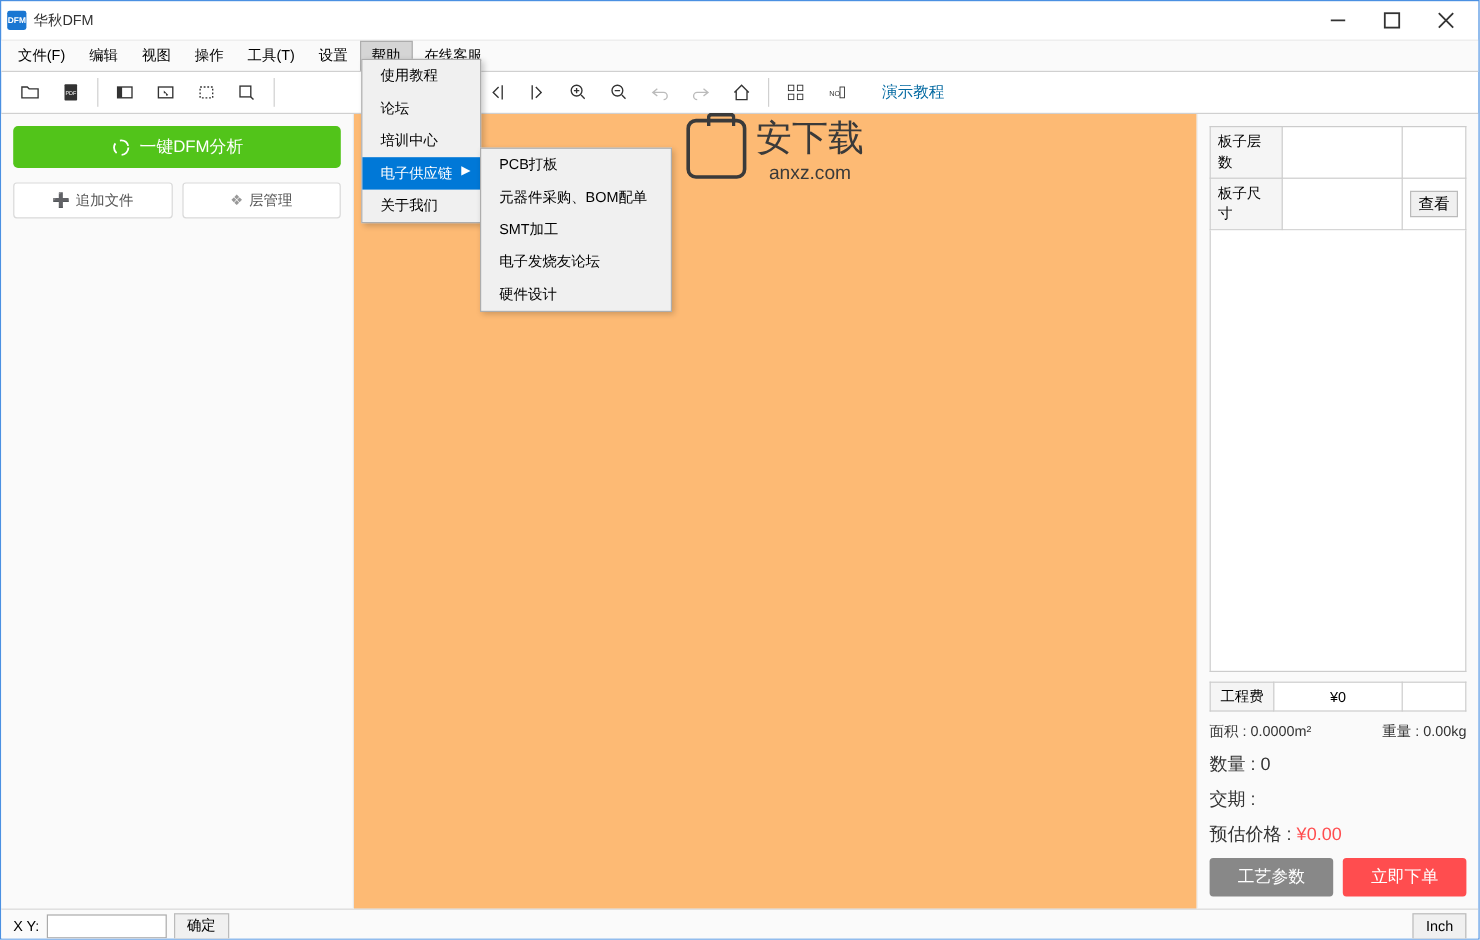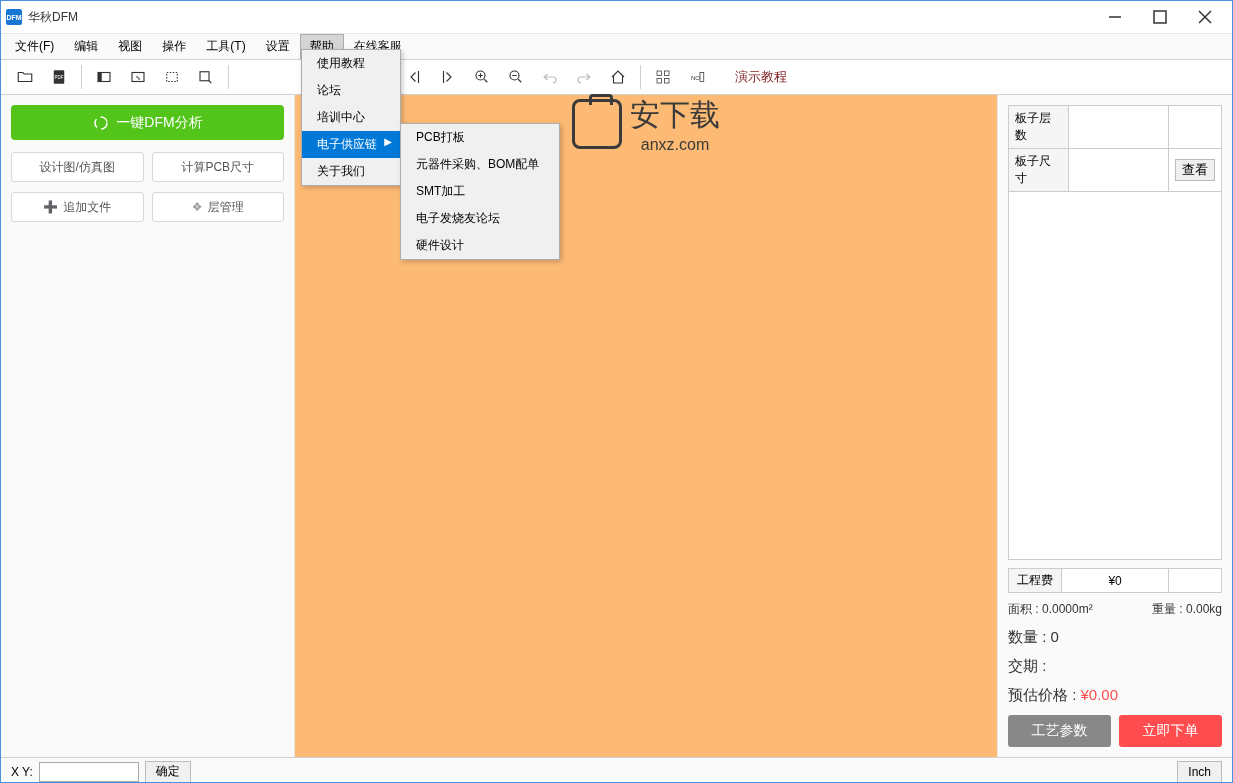--- a/index.html
+++ b/index.html
@@ -11,21 +11,21 @@
 .win-controls { display: flex; }
 .win-btn { width: 45px; height: 30px; display: flex; align-items: center; justify-content: center; font-size: 12px; cursor: pointer; }
 
 .menubar { height: 26px; display: flex; align-items: center; border-bottom: 1px solid #d0d0d0; background: #fafafa; font-size: 12px; padding: 0 4px; }
 .menu-item { padding: 4px 10px; cursor: pointer; }
 .menu-item.active { background: #d5d5d5; border: 1px solid #adadad; padding: 3px 9px; }
 
 .toolbar { height: 35px; display: flex; align-items: center; border-bottom: 1px solid #d0d0d0; padding: 0 8px; gap: 2px; }
 .tool-btn { width: 32px; height: 28px; display: flex; align-items: center; justify-content: center; cursor: pointer; color: #333; border-radius: 2px; }
 .tool-sep { width: 1px; height: 24px; background: #d0d0d0; margin: 0 4px; }
-.tool-text { margin-left: 20px; font-size: 13px; color: #7f1d1d; cursor: pointer; }
+.tool-text { margin-left: 20px; font-size: 13px; color: #0369a1; cursor: pointer; }
 .big-gap { width: 40px; }
 
 .main-layout { display: flex; height: calc(100% - 30px - 26px - 35px - 28px); }
 
 .left-panel { width: 294px; padding: 10px; border-right: 1px solid #e8e8e8; background: #fafafa; }
 .dfm-btn { width: 100%; height: 35px; background: #52c41a; color: #fff; border: none; border-radius: 4px; font-size: 14px; cursor: pointer; display: flex; align-items: center; justify-content: center; gap: 6px; margin-bottom: 12px; }
 .btn-row { display: flex; gap: 8px; margin-bottom: 10px; }
 .panel-btn { flex: 1; height: 30px; background: #fff; border: 1px solid #d9d9d9; border-radius: 3px; font-size: 12px; cursor: pointer; display: flex; align-items: center; justify-content: center; gap: 5px; color: #555; }
 
 .canvas-area { flex: 1; background: #fdba74; position: relative; display: flex; align-items: flex-start; justify-content: center; }
@@ -212,24 +212,20 @@
 </div>
 
 <div class="main-layout">
   <div class="left-panel">
     <button class="dfm-btn">
       <svg viewBox="0 0 24 24" width="16" height="16">
           <circle cx="12" cy="12" r="8" fill="none" stroke="#fff" stroke-width="2" stroke-dasharray="12 6"></circle>
         </svg>
       <span>一键DFM分析</span>
     </button>
-    <div class="btn-row">
-      <button class="panel-btn">设计图/仿真图</button>
-      <button class="panel-btn">计算PCB尺寸</button>
-    </div>
     <div class="btn-row">
       <button class="panel-btn">
         <span style="color:#999">➕</span>
         <span>追加文件</span>
       </button>
       <button class="panel-btn">
         <span style="color:#999">❖</span>
         <span>层管理</span>
       </button>
     </div>

